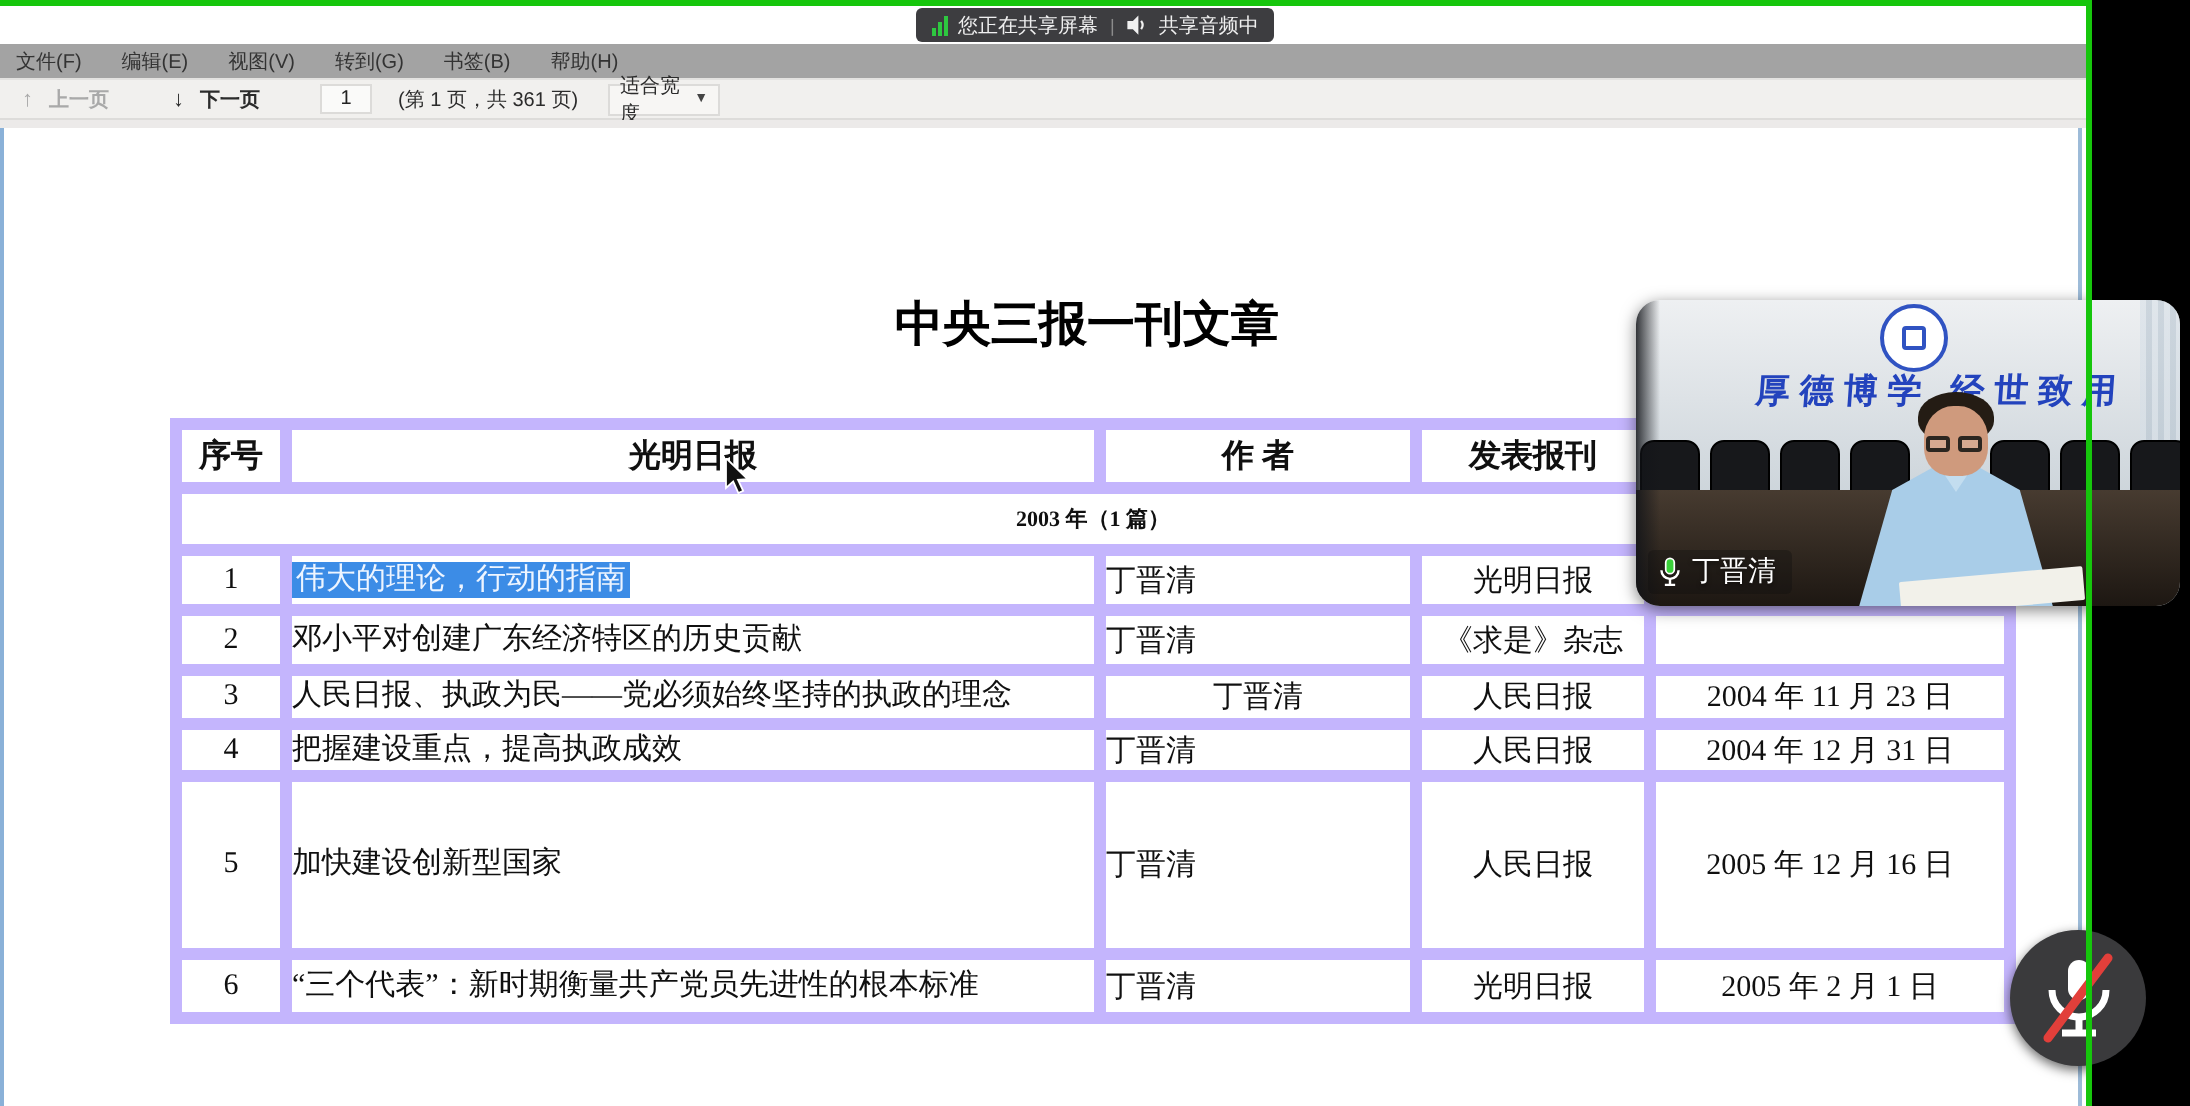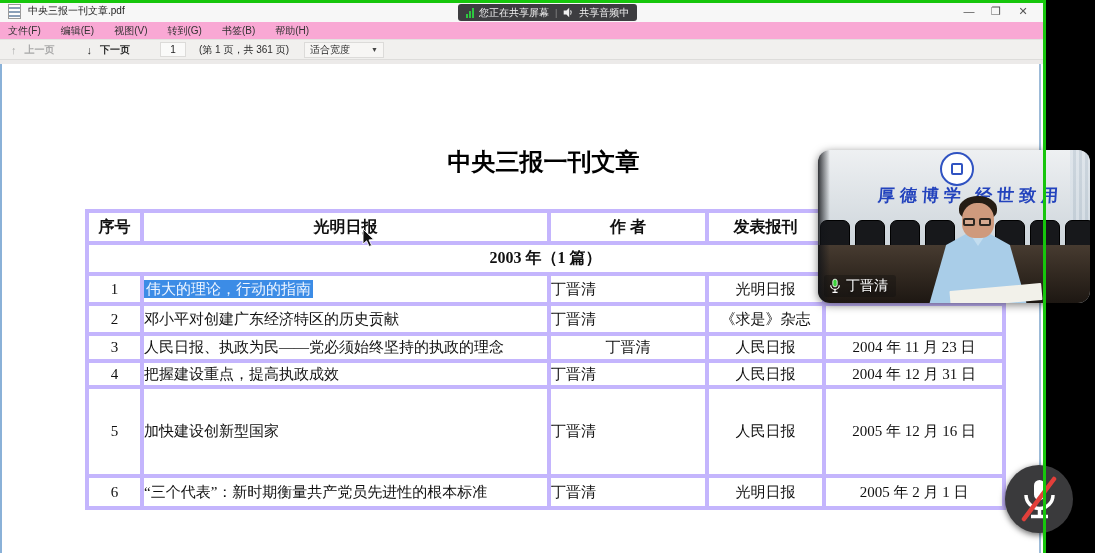--- a/index.html
+++ b/index.html
@@ -22,54 +22,54 @@
   
   .share-banner { position:absolute; left:458px; top:4px; height:17px; background:#3d3d40;
                   border-radius:3px; display:flex; align-items:center; padding:0 8px; gap:5px; z-index:48; }
   .share-banner span { color:#f0f0f0; font-size:10px; white-space:nowrap; }
   .banner-div { color:#8b8b8b !important; font-size:9px !important; margin:0 1px; }
   .sig { display:flex; align-items:flex-end; gap:1px; height:10px; }
   .sig i { display:block; width:2px; background:#2ec840; }
   .sig i:nth-child(1){height:4px;} .sig i:nth-child(2){height:7px;} .sig i:nth-child(3){height:10px;}
 
   
-  .menubar { position:absolute; left:0; top:22px; width:1046px; height:17px; background:#f9a8d4;
+  .menubar { position:absolute; left:0; top:22px; width:1046px; height:17px; background:#a3a3a3;
              display:flex; align-items:center; gap:0; }
   .menu-item { font-size:10px; color:#333; padding:0 10px; height:100%; display:flex; align-items:center; }
   .menu-item:first-child { padding-left:8px; }
 
   
   .toolbar { position:absolute; left:0; top:39px; width:1046px; height:21px; background:#f1f0ee;
              border-top:1px solid #e3e2e0; border-bottom:1px solid #dddcda;
              display:flex; align-items:center; font-size:10px; color:#2b2b2b; }
   .tb-arrow { font-size:11px; font-weight:bold; padding:0 4px; }
   .dim { color:#a9a9a9; }
   .tb-label { padding:0 4px;font-weight:bold; }
   .page-input { width:26px; height:15px; background:#fafaf9; border:1px solid #dcdbd9; font-size:10px;
                 text-align:center; margin-left:26px; font-family:inherit; color:#222; }
   .page-info { margin-left:13px; white-space:nowrap; }
-  .fit-select { margin-left:15px; width:80px; height:16px; background:#f7f6f4; border:1px solid #dcdbd9;
+  .fit-select { margin-left:15px; width:56px; height:16px; background:#f7f6f4; border:1px solid #dcdbd9;
                 display:flex; align-items:center; justify-content:space-between; padding:0 5px; }
   .fit-caret { font-size:7px; color:#444; }
 
   
   .gray-strip { position:absolute; left:0; top:60px; width:1046px; height:4px; background:#eceae9; }
   .viewport { position:absolute; left:0; top:64px; width:1043px; height:366px; background:#fff; }
   .edge-line-left { position:absolute; left:0; top:64px; width:2px; height:489px; background:#8ab1d8; }
   .edge-line-right { position:absolute; left:1039px; top:64px; width:2px; height:489px; background:#9dbbd8; z-index:5; }
 
   .doc-title { position:absolute; left:85px; top:82px; width:917px; text-align:center;
                font-family:"Liberation Serif","DejaVu Serif",serif; font-size:24px; font-weight:bold; color:#000; }
 
   table.doc { position:absolute; left:85px; top:145px; width:917px; border-collapse:collapse;
               table-layout:fixed; font-family:"Liberation Serif","DejaVu Serif",serif;
               font-size:15px; color:#101010; }
-  table.doc td, table.doc th { border:4px solid #c4b5fd; padding:0; overflow:hidden; }
+  table.doc td, table.doc th { border:6px solid #c4b5fd; padding:0; overflow:hidden; }
   th { font-size:16px; font-weight:bold; text-align:center; }
-  td.sec { text-align:center; font-weight:bold; font-size:16px; }
+  td.sec { text-align:center; font-weight:bold; font-size:11px; }
   td.c { text-align:center; }
   td.t { text-align:left; padding:1px 6px 1px 10px; line-height:19px; }
   td.a { text-align:left; padding-left:9px; }
   td.ac { text-align:center; }
   .sel { background:#3c8ce6; color:#eef5ff; padding:1px 2px;font-family:Liberation Serif, serif; }
 
   
   .cursor { position:absolute; left:362px; top:229px; z-index:50; }
 
   
@@ -111,29 +111,20 @@
   
   .mute-btn { position:absolute; left:1005px; top:465px; width:68px; height:68px; border-radius:50%;
               background:#3a3a3c; z-index:30; display:flex; align-items:center; justify-content:center;
               box-shadow:0 2px 6px rgba(0,0,0,.6); }
 </style>
 </head>
 <body>
 
 <div class="screen">
 
-  <div class="titlebar">
-    <div class="file-icon"></div>
-    <div class="win-title">中央三报一刊文章.pdf</div>
-    <div class="win-controls">
-      <div class="win-btn">—</div>
-      <div class="win-btn">❐</div>
-      <div class="win-btn">✕</div>
-    </div>
-  </div>
 
   <div class="menubar">
     <div class="menu-item">文件(F)</div>
     <div class="menu-item">编辑(E)</div>
     <div class="menu-item">视图(V)</div>
     <div class="menu-item">转到(G)</div>
     <div class="menu-item">书签(B)</div>
     <div class="menu-item">帮助(H)</div>
   </div>
 

